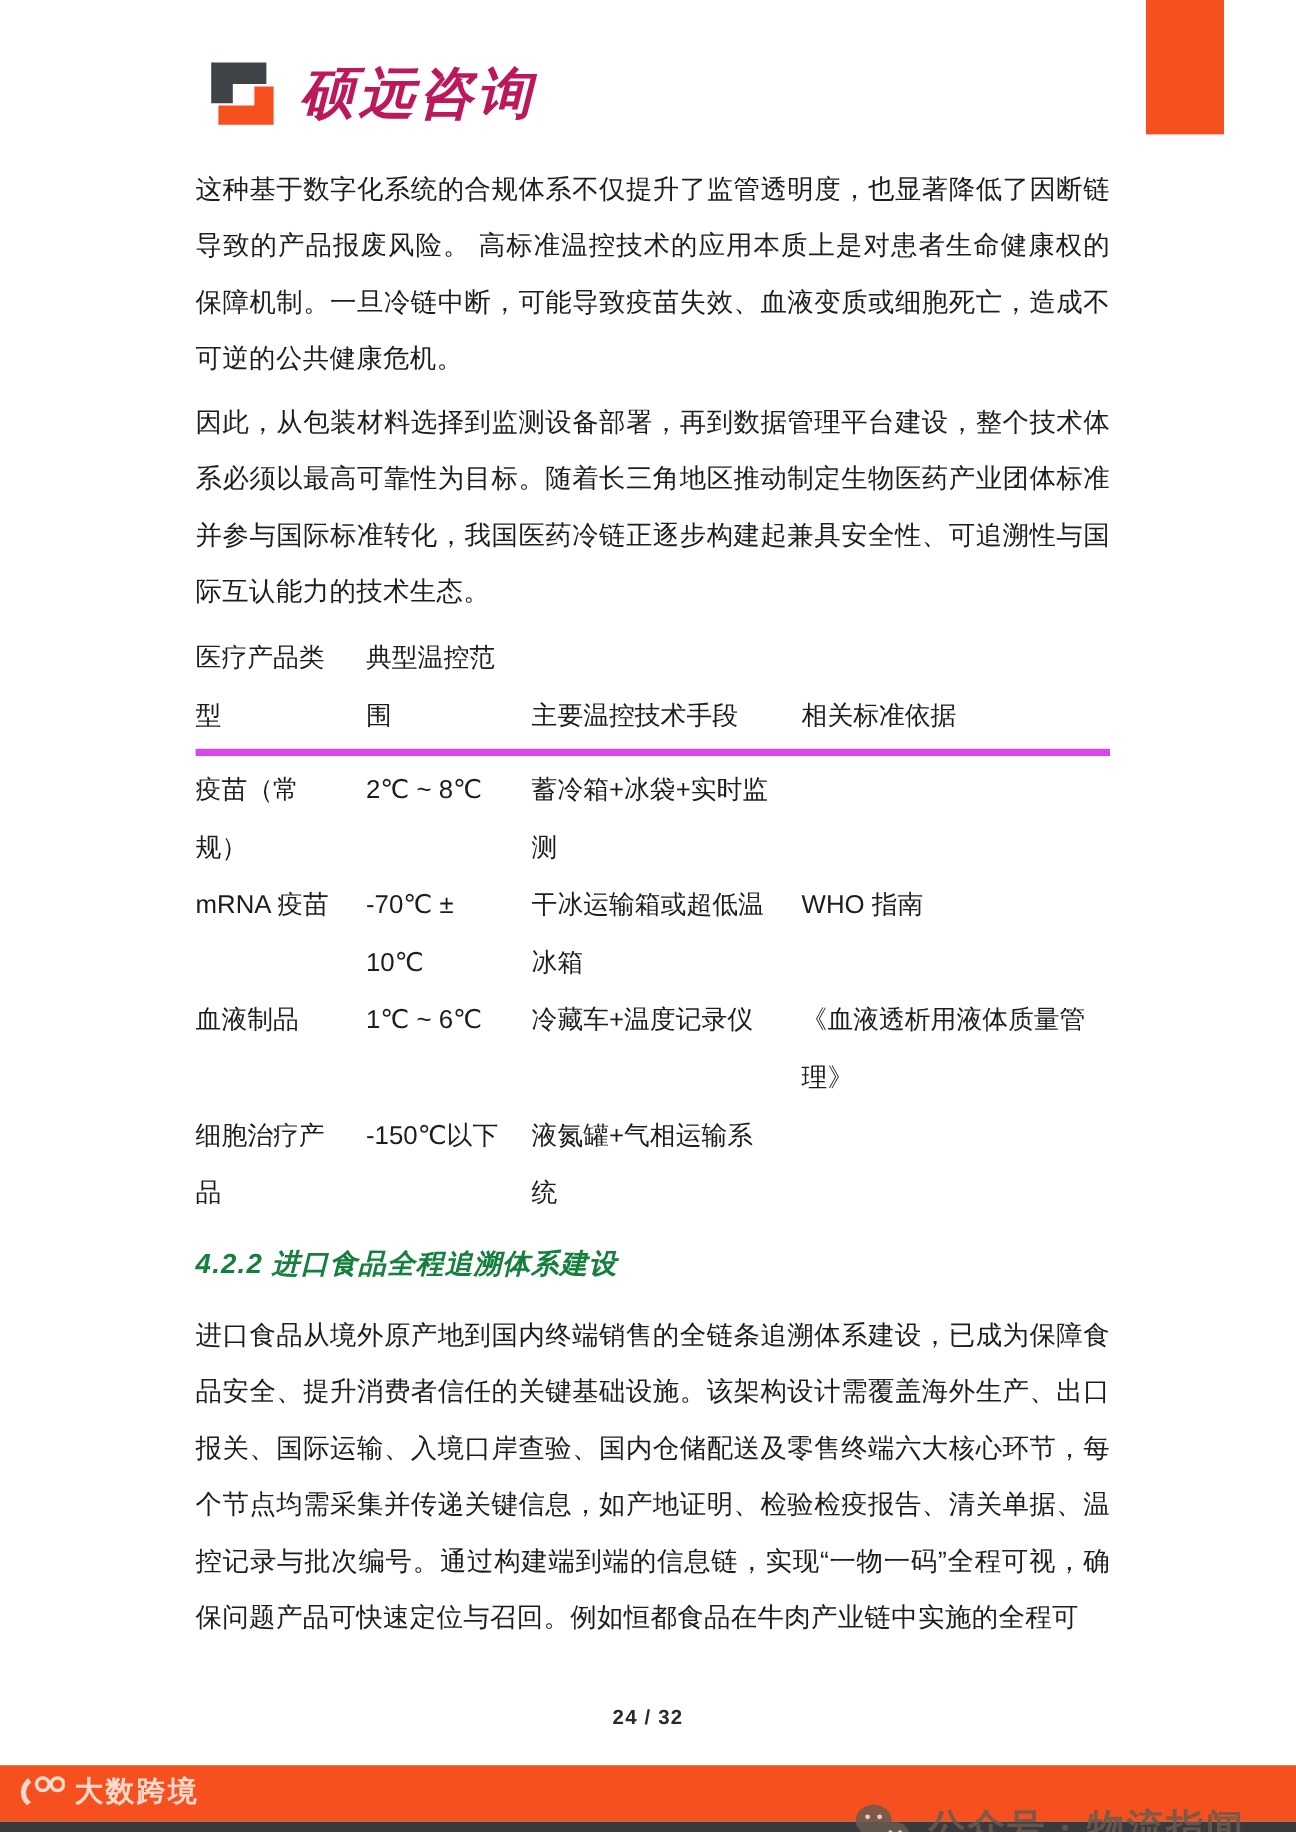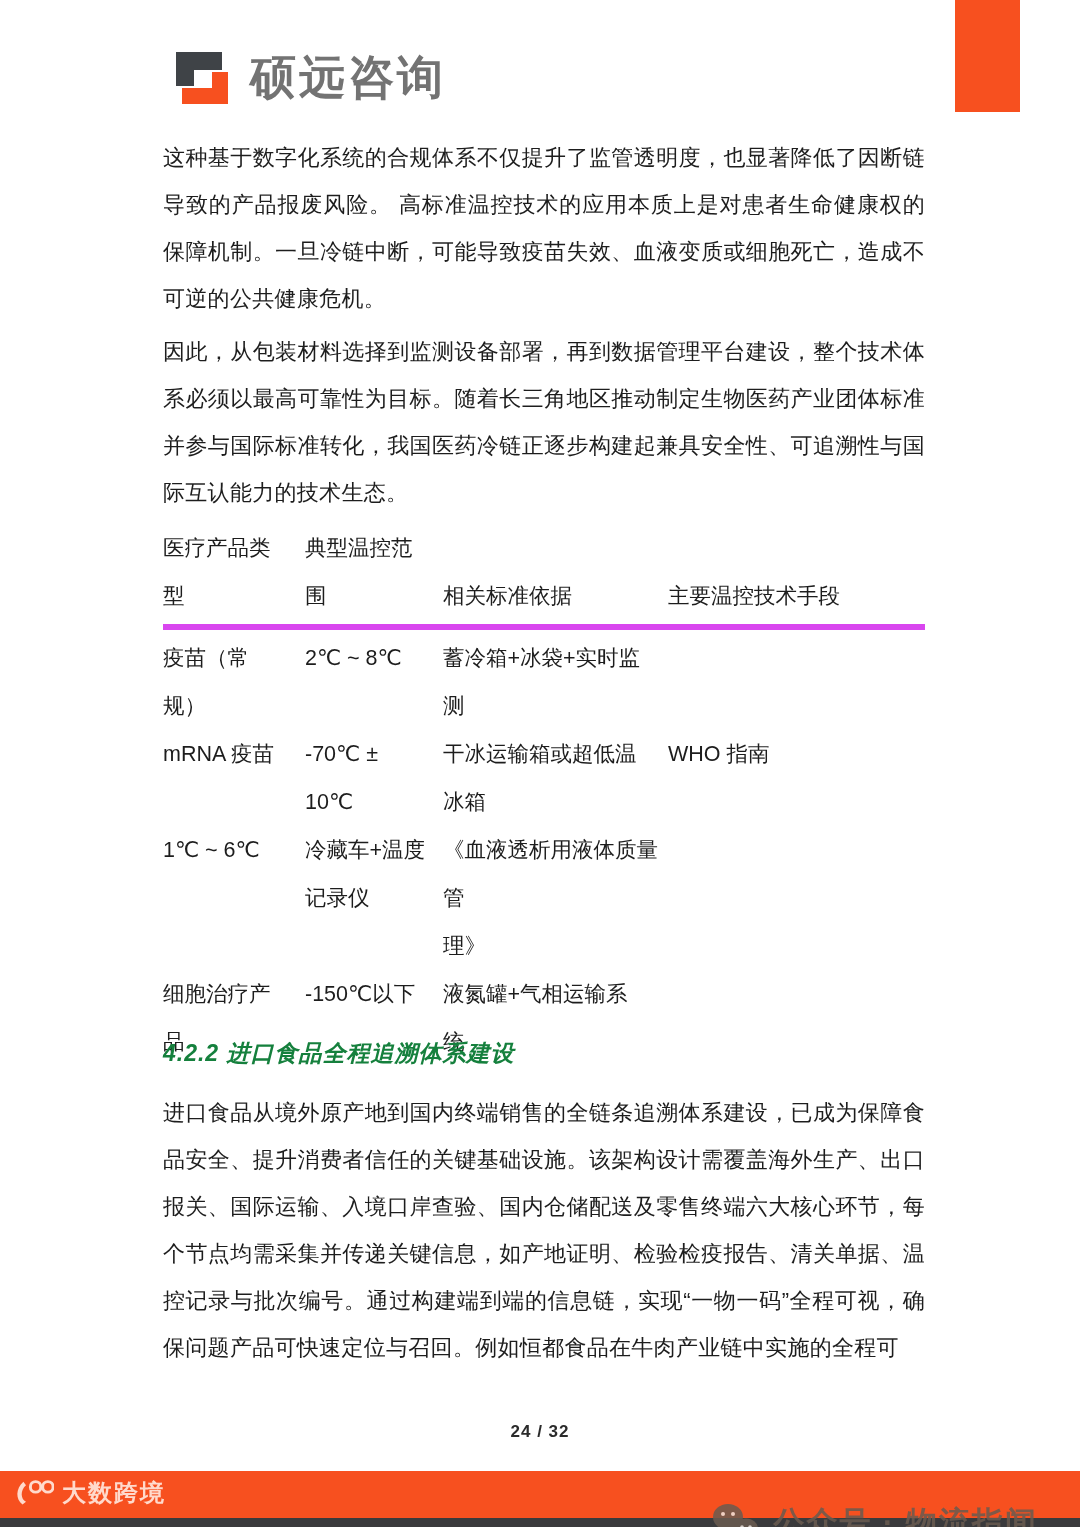--- a/index.html
+++ b/index.html
@@ -3,21 +3,21 @@
 <meta charset="utf-8">
 <style>
   html,body{margin:0;padding:0;background:#ffffff;}
   .page{
     position:relative;width:1080px;height:1527px;background:#ffffff;overflow:hidden;
     font-family:"Liberation Sans","DejaVu Sans",sans-serif;color:#1d1d1d;
   }
   
   .brand-header{position:absolute;left:170px;top:46px;display:flex;align-items:center;gap:16px;}
   .brand-mark{width:64px;height:64px;display:block;}
-  .brand-name{font-size:46px;font-weight:700;color:#737373;letter-spacing:3px;}
+  .brand-name{font-size:46px;font-weight:700;color:#be185d;letter-spacing:3px;font-style:italic;}
   .corner-rect{position:absolute;left:955px;top:0;width:65px;height:112px;background:#f7501f;}
   
   .para{position:absolute;left:163px;width:762px;font-size:22px;line-height:47px;
         text-align:justify;color:#1d1d1d;letter-spacing:0.3px;}
   .p1{top:134px;}
   .p2{top:328px;}
   .p3{top:1089px;}
   
   .spec-table{position:absolute;left:163px;top:524px;width:762px;font-size:21.5px;line-height:48px;}
   .t-head{display:grid;grid-template-columns:142px 138px 225px 1fr;align-items:end;
@@ -56,40 +56,41 @@
 
   <div class="para p1">这种基于数字化系统的合规体系不仅提升了监管透明度，也显著降低了因断链导致的产品报废风险。 高标准温控技术的应用本质上是对患者生命健康权的保障机制。一旦冷链中断，可能导致疫苗失效、血液变质或细胞死亡，造成不可逆的公共健康危机。</div>
   <div class="para p2">因此，从包装材料选择到监测设备部署，再到数据管理平台建设，整个技术体系必须以最高可靠性为目标。随着长三角地区推动制定生物医药产业团体标准并参与国际标准转化，我国医药冷链正逐步构建起兼具安全性、可追溯性与国际互认能力的技术生态。</div>
 
   <div class="spec-table">
     <div class="t-head">
       <div class="t-cell">医疗产品类
 型</div>
       <div class="t-cell">典型温控范
 围</div>
+      <div class="t-cell">主要温控技术手段</div>
       <div class="t-cell">相关标准依据</div>
-      <div class="t-cell">主要温控技术手段</div>
     </div>
     <div class="t-body">
       <div class="t-row">
         <div class="t-cell">疫苗（常
 规）</div>
         <div class="t-cell">2℃ ~ 8℃</div>
         <div class="t-cell">蓄冷箱+冰袋+实时监
 测</div>
       </div>
       <div class="t-row">
         <div class="t-cell">mRNA 疫苗</div>
         <div class="t-cell">-70℃ ±
 10℃</div>
         <div class="t-cell">干冰运输箱或超低温
 冰箱</div>
         <div class="t-cell">WHO 指南</div>
       </div>
       <div class="t-row">
+        <div class="t-cell">血液制品</div>
         <div class="t-cell">1℃ ~ 6℃</div>
         <div class="t-cell">冷藏车+温度记录仪</div>
         <div class="t-cell">《血液透析用液体质量管
 理》</div>
       </div>
       <div class="t-row">
         <div class="t-cell">细胞治疗产
 品</div>
         <div class="t-cell">-150℃以下</div>
         <div class="t-cell">液氮罐+气相运输系

